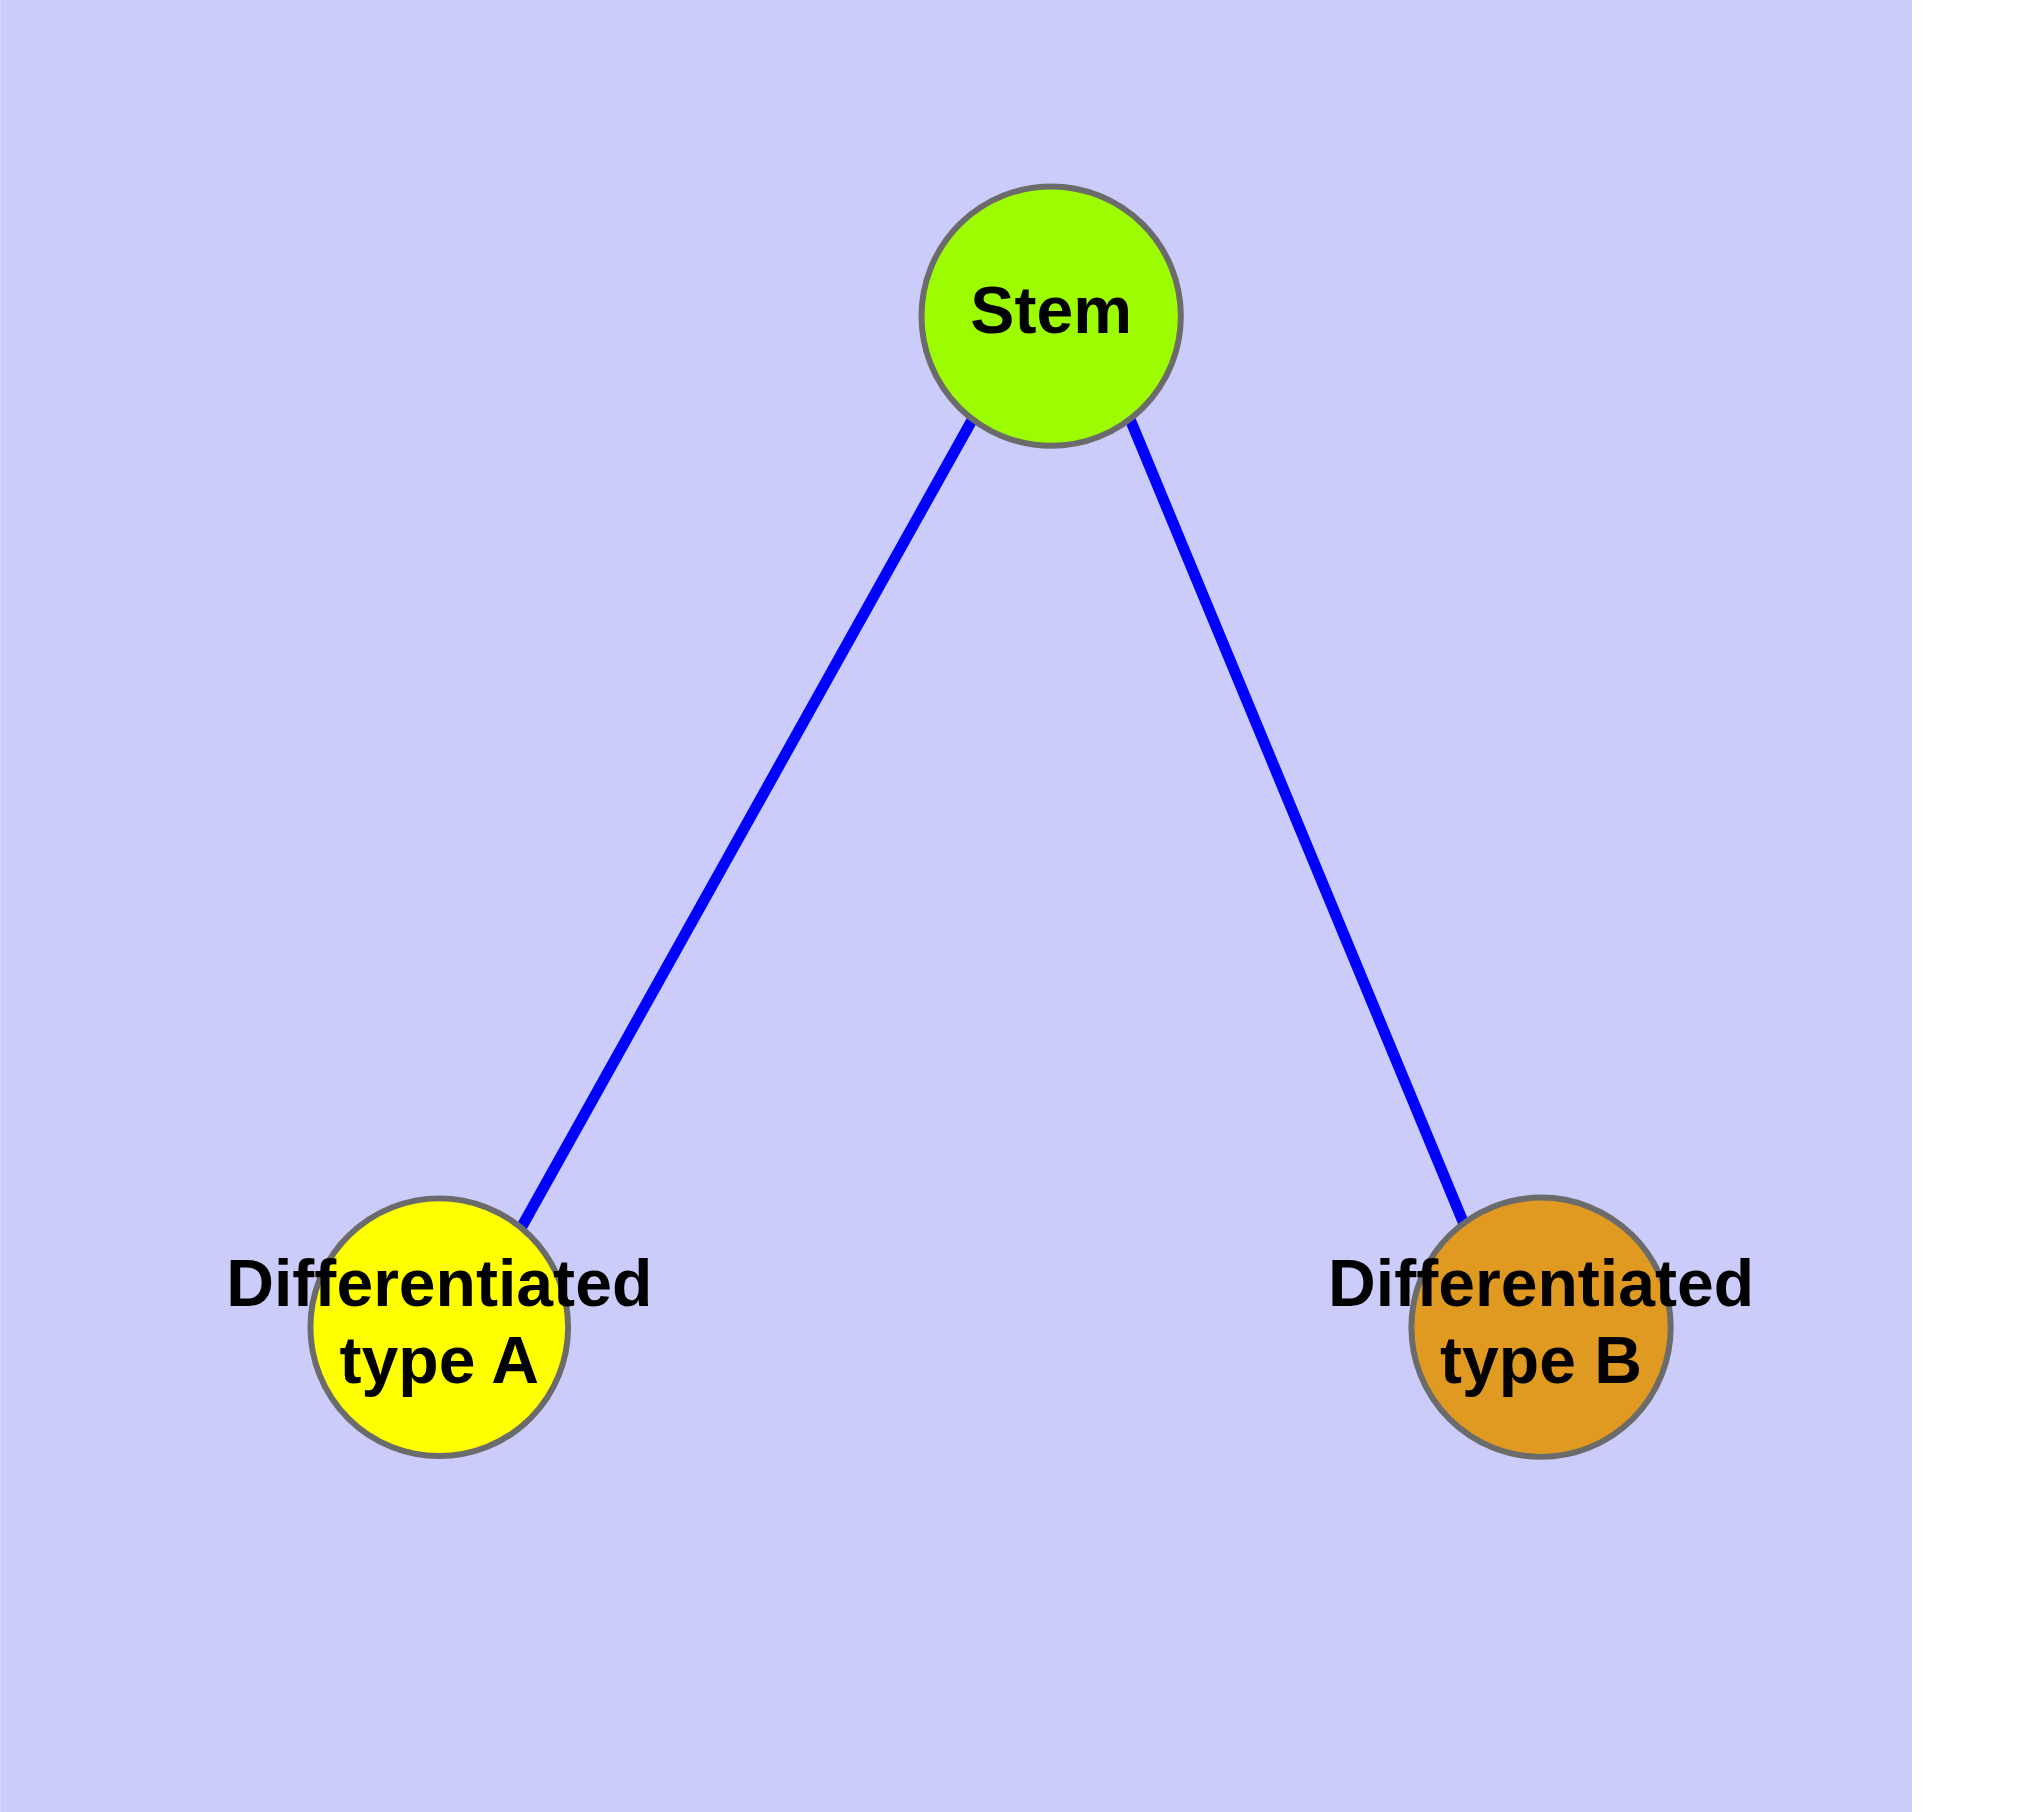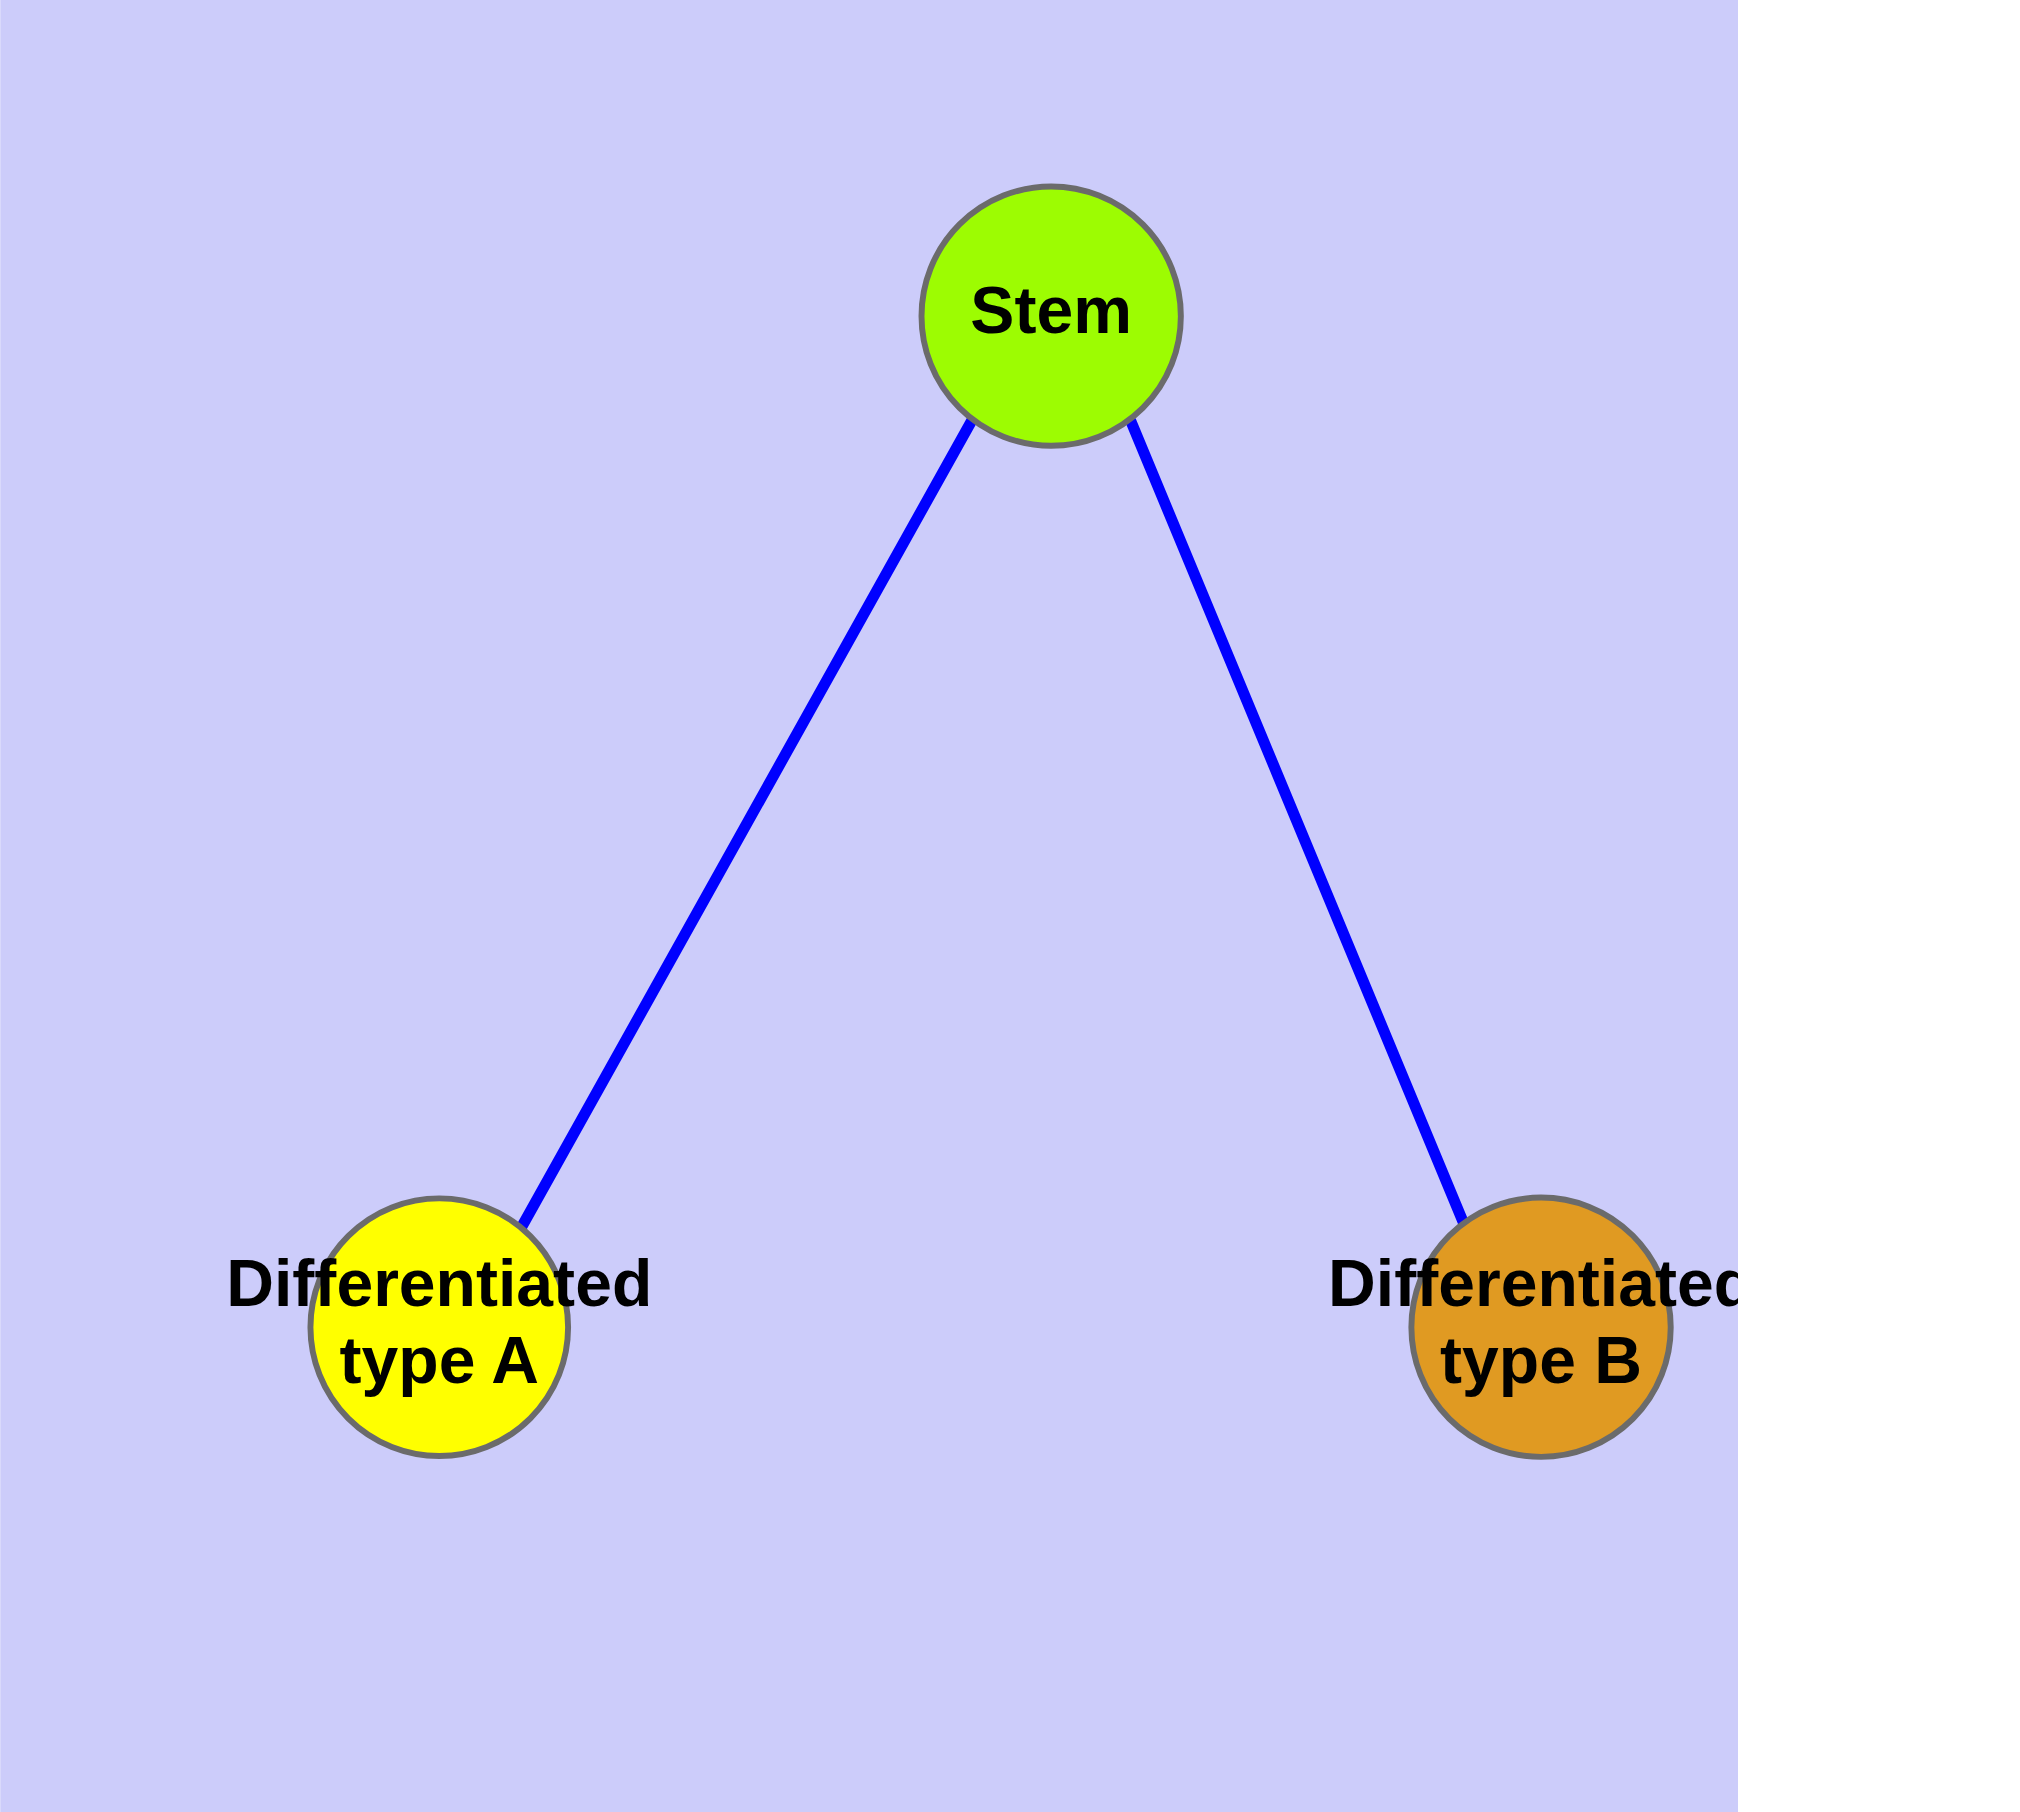--- a/index.html
+++ b/index.html
@@ -27,21 +27,21 @@
     font-family: "Liberation Sans", "DejaVu Sans", sans-serif;
     font-weight: bold;
     fill: #000000;
     text-anchor: middle;
     dominant-baseline: middle;
   }
 </style>
 </head>
 <body>
 
-<div id="stage" style="width: 1738px; height: 1812px;">
+<div id="stage" style="width: 1912px; height: 1812px;">
   <svg id="graph-canvas" viewBox="0 0 2384 2138" xmlns="http://www.w3.org/2000/svg" style="width: 2021px; height: 1812px;">
 
     <rect id="bg-rect" x="0" y="0" width="2384" height="2138" fill="#ccccfa"></rect>
 
     <g id="edges-layer">
       <line id="edge-0" stroke-linecap="round" x1="1147" y1="495" x2="615" y2="1448" stroke="#0000ff" stroke-width="13"></line>
       <line id="edge-1" stroke-linecap="round" x1="1334" y1="497" x2="1727" y2="1444" stroke="#0000ff" stroke-width="13"></line>
     </g>
 
     <g id="nodes-layer">

